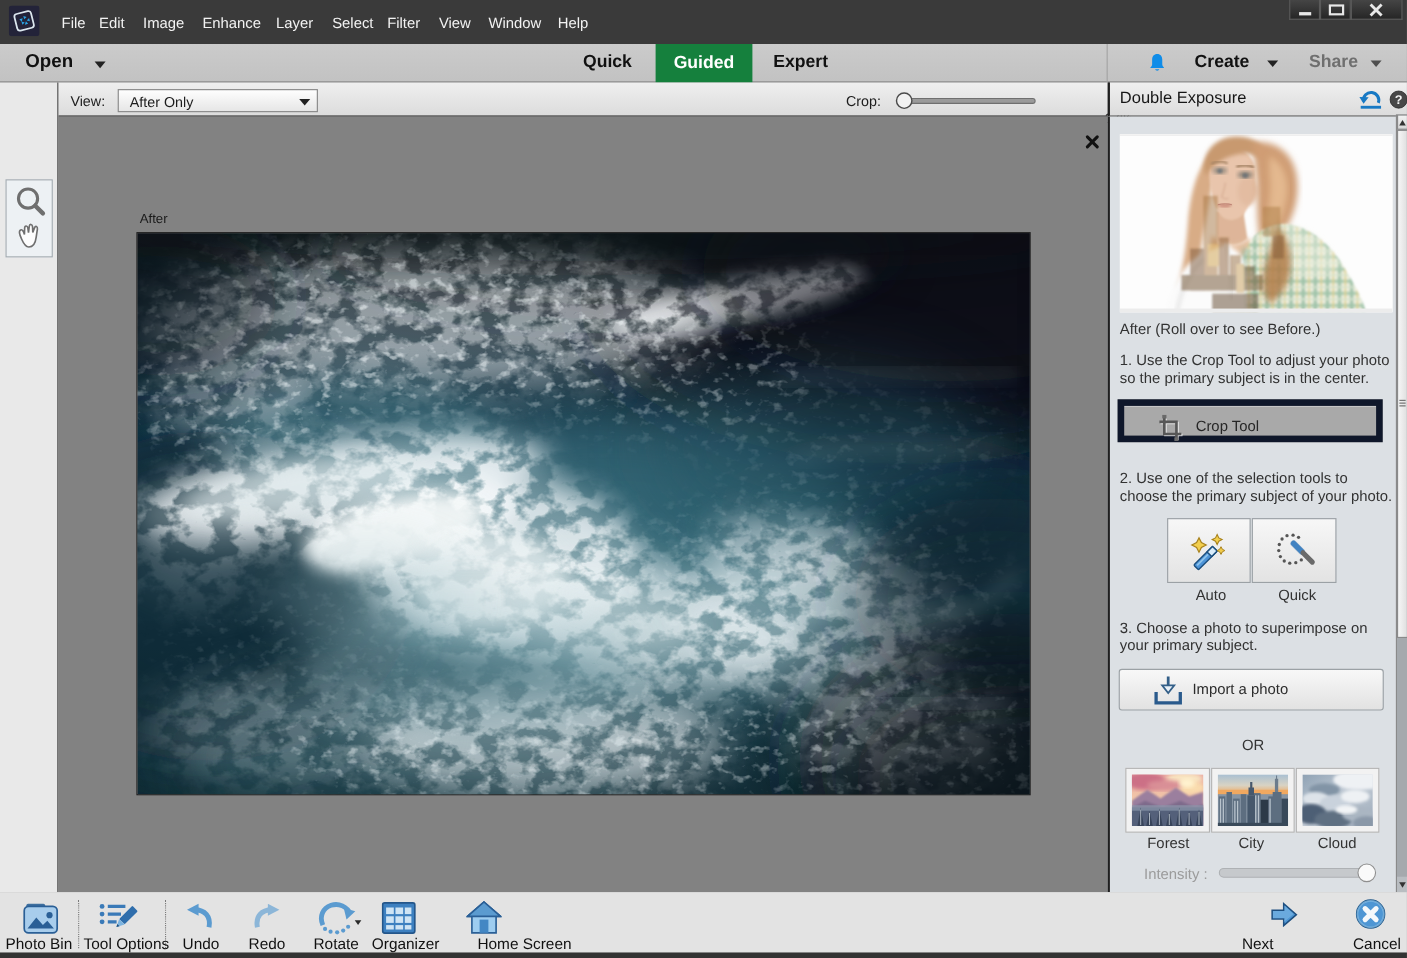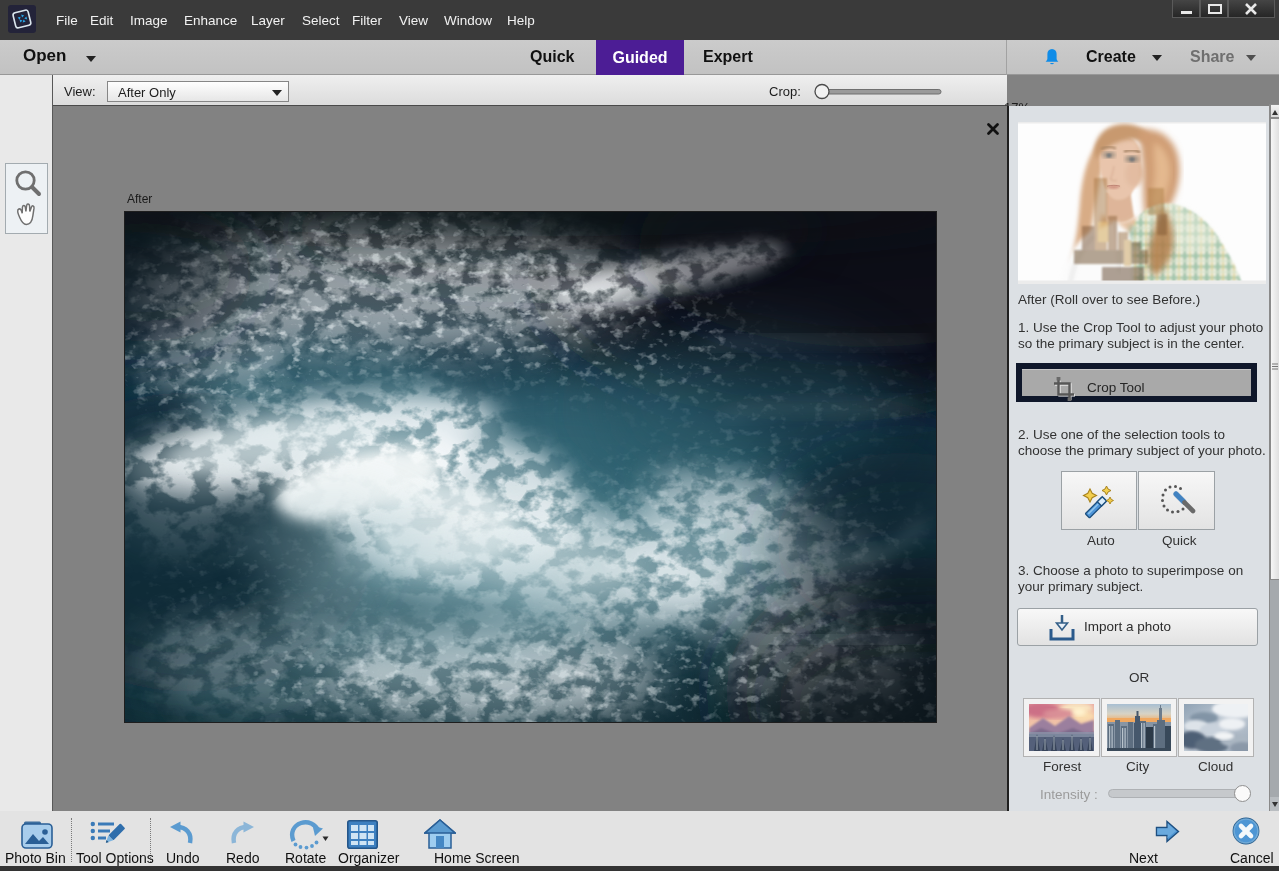--- a/index.html
+++ b/index.html
@@ -6,21 +6,21 @@
 body{width:1279px;height:871px;overflow:hidden;font-family:"Liberation Sans",sans-serif;}
 #root{position:absolute;top:0;left:0;width:1279px;height:871px;background:#828282;}
 .abs{position:absolute;}
 
 #menubar{position:absolute;top:0;left:0;width:1279px;height:40px;background:#3a3a3a;}
 .mi{position:absolute;top:13px;font-size:13.5px;color:#f2f2f2;}
 .winbtn{position:absolute;top:0;height:18px;background:linear-gradient(#454545,#262626);border:1px solid #5a5a5a;border-top:none;box-sizing:border-box;}
 
 #tabbar{position:absolute;top:40px;left:0;width:1279px;height:35px;background:linear-gradient(#cbcbcb,#c2c2c2);border-bottom:1px solid #989898;box-sizing:border-box;}
 .tabtxt{position:absolute;top:8px;font-size:16px;font-weight:bold;color:#111;}
-#guidedtab{position:absolute;top:0;left:596px;width:88px;height:35px;background:#4c1d95;color:#fff;text-align:center;line-height:35px;font-size:16px;font-weight:bold;}
+#guidedtab{position:absolute;top:0;left:596px;width:88px;height:35px;background:#15803d;color:#fff;text-align:center;line-height:35px;font-size:16px;font-weight:bold;}
 .caret{position:absolute;width:0;height:0;border-left:5px solid transparent;border-right:5px solid transparent;border-top:6px solid #222;}
 
 #optbar{position:absolute;top:75px;left:53px;width:954px;height:31px;background:linear-gradient(#efefef,#dcdcdc);border-bottom:1px solid #4a4a4a;box-sizing:border-box;}
 #panelhead{position:absolute;top:75px;left:1007px;width:272px;height:31px;background:linear-gradient(#efefef,#dcdcdc);border-bottom:1px solid #787878;border-left:2px solid #1f1f1f;box-sizing:border-box;}
 .optlabel{position:absolute;font-size:13px;color:#1c1c1c;}
 #viewdd{position:absolute;top:81px;left:107px;width:182px;height:21px;background:linear-gradient(#fefefe,#e6e6e6);border:1px solid #868686;box-sizing:border-box;}
 
 #lefttools{position:absolute;top:75px;left:0;width:53px;height:736px;background:#e9e9e9;border-right:1px solid #585858;box-sizing:border-box;}
 #toolbox{position:absolute;top:88px;left:5px;width:43px;height:71px;background:#edf1f4;border:1px solid #a3abb0;box-sizing:border-box;}
 
@@ -102,20 +102,32 @@
   <span style="position:absolute;left:10px;top:3px;font-size:13px;color:#1c1c1c;">After Only</span>
   <div class="caret" style="left:164px;top:8px;"></div>
 </div>
 <span class="optlabel" style="left:769px;top:84px;">Crop:</span>
 <svg class="abs" style="left:812px;top:82px" width="136" height="20">
   <rect x="10" y="7.5" width="119" height="4.5" rx="2.2" fill="#9a9a9a" stroke="#6f6f6f" stroke-width="1"></rect>
   <circle cx="10" cy="9.5" r="7" fill="#f1f1f1" stroke="#4a4a4a" stroke-width="1.3"></circle>
 </svg>
 <span class="optlabel" style="left:956px;top:100px;margin-left:48px;">17%</span>
 
+<div id="panelhead">
+  <span style="position:absolute;left:9px;top:6px;font-size:15px;color:#161616;">Double Exposure</span>
+  <svg class="abs" style="left:226px;top:6px" width="22" height="19" viewBox="0 0 22 19">
+    <path d="M4.5 11 a7 7 0 1 1 13.5 1.5" fill="none" stroke="#1779c4" stroke-width="2.8"></path>
+    <path d="M0.8 7.2 L9.2 7.4 L4.6 13.4 Z" fill="#1779c4"></path>
+    <rect x="2" y="15.2" width="18.5" height="2.6" fill="#1779c4"></rect>
+  </svg>
+  <svg class="abs" style="left:254px;top:7px" width="17" height="17" viewBox="0 0 17 17">
+    <circle cx="8.5" cy="8.5" r="7.8" fill="#484848" stroke="#2a2a2a" stroke-width="0.8"></circle>
+    <text x="8.5" y="12.6" font-size="11.5" font-weight="bold" fill="#f4f4f4" text-anchor="middle" font-family="Liberation Sans">?</text>
+  </svg>
+</div>
 
 <div id="lefttools">
   <div id="toolbox">
     <svg class="abs" style="left:7px;top:5px" width="30" height="30" viewBox="0 0 30 30">
       <circle cx="12.5" cy="11.5" r="8.7" fill="none" stroke="#6f6f6f" stroke-width="2.8"></circle>
       <line x1="19" y1="18" x2="26" y2="25" stroke="#6f6f6f" stroke-width="4" stroke-linecap="round"></line>
     </svg>
     <svg class="abs" style="left:6px;top:36px" width="31" height="30" viewBox="0 0 31 30">
       <path d="M7.5 17 C5.8 13.5 4.8 9.8 6.8 9 C8.6 8.3 9.6 10.8 10.2 13.2 L10.4 7.6 C10.5 4.8 12.8 4.8 13.3 7.2 L13.9 11.5 L14.6 5.8 C15 3.2 17.4 3.6 17.6 6.2 L17.8 11.4 L19.3 7.4 C20.2 4.9 22.3 5.7 22 8.2 L20.9 15.5 C20.3 20.5 18.4 24.5 14.2 24.5 C10.5 24.5 9 20.5 7.5 17 Z" fill="#fdfdfd" stroke="#6f6f6f" stroke-width="1.5"></path>
     </svg>

